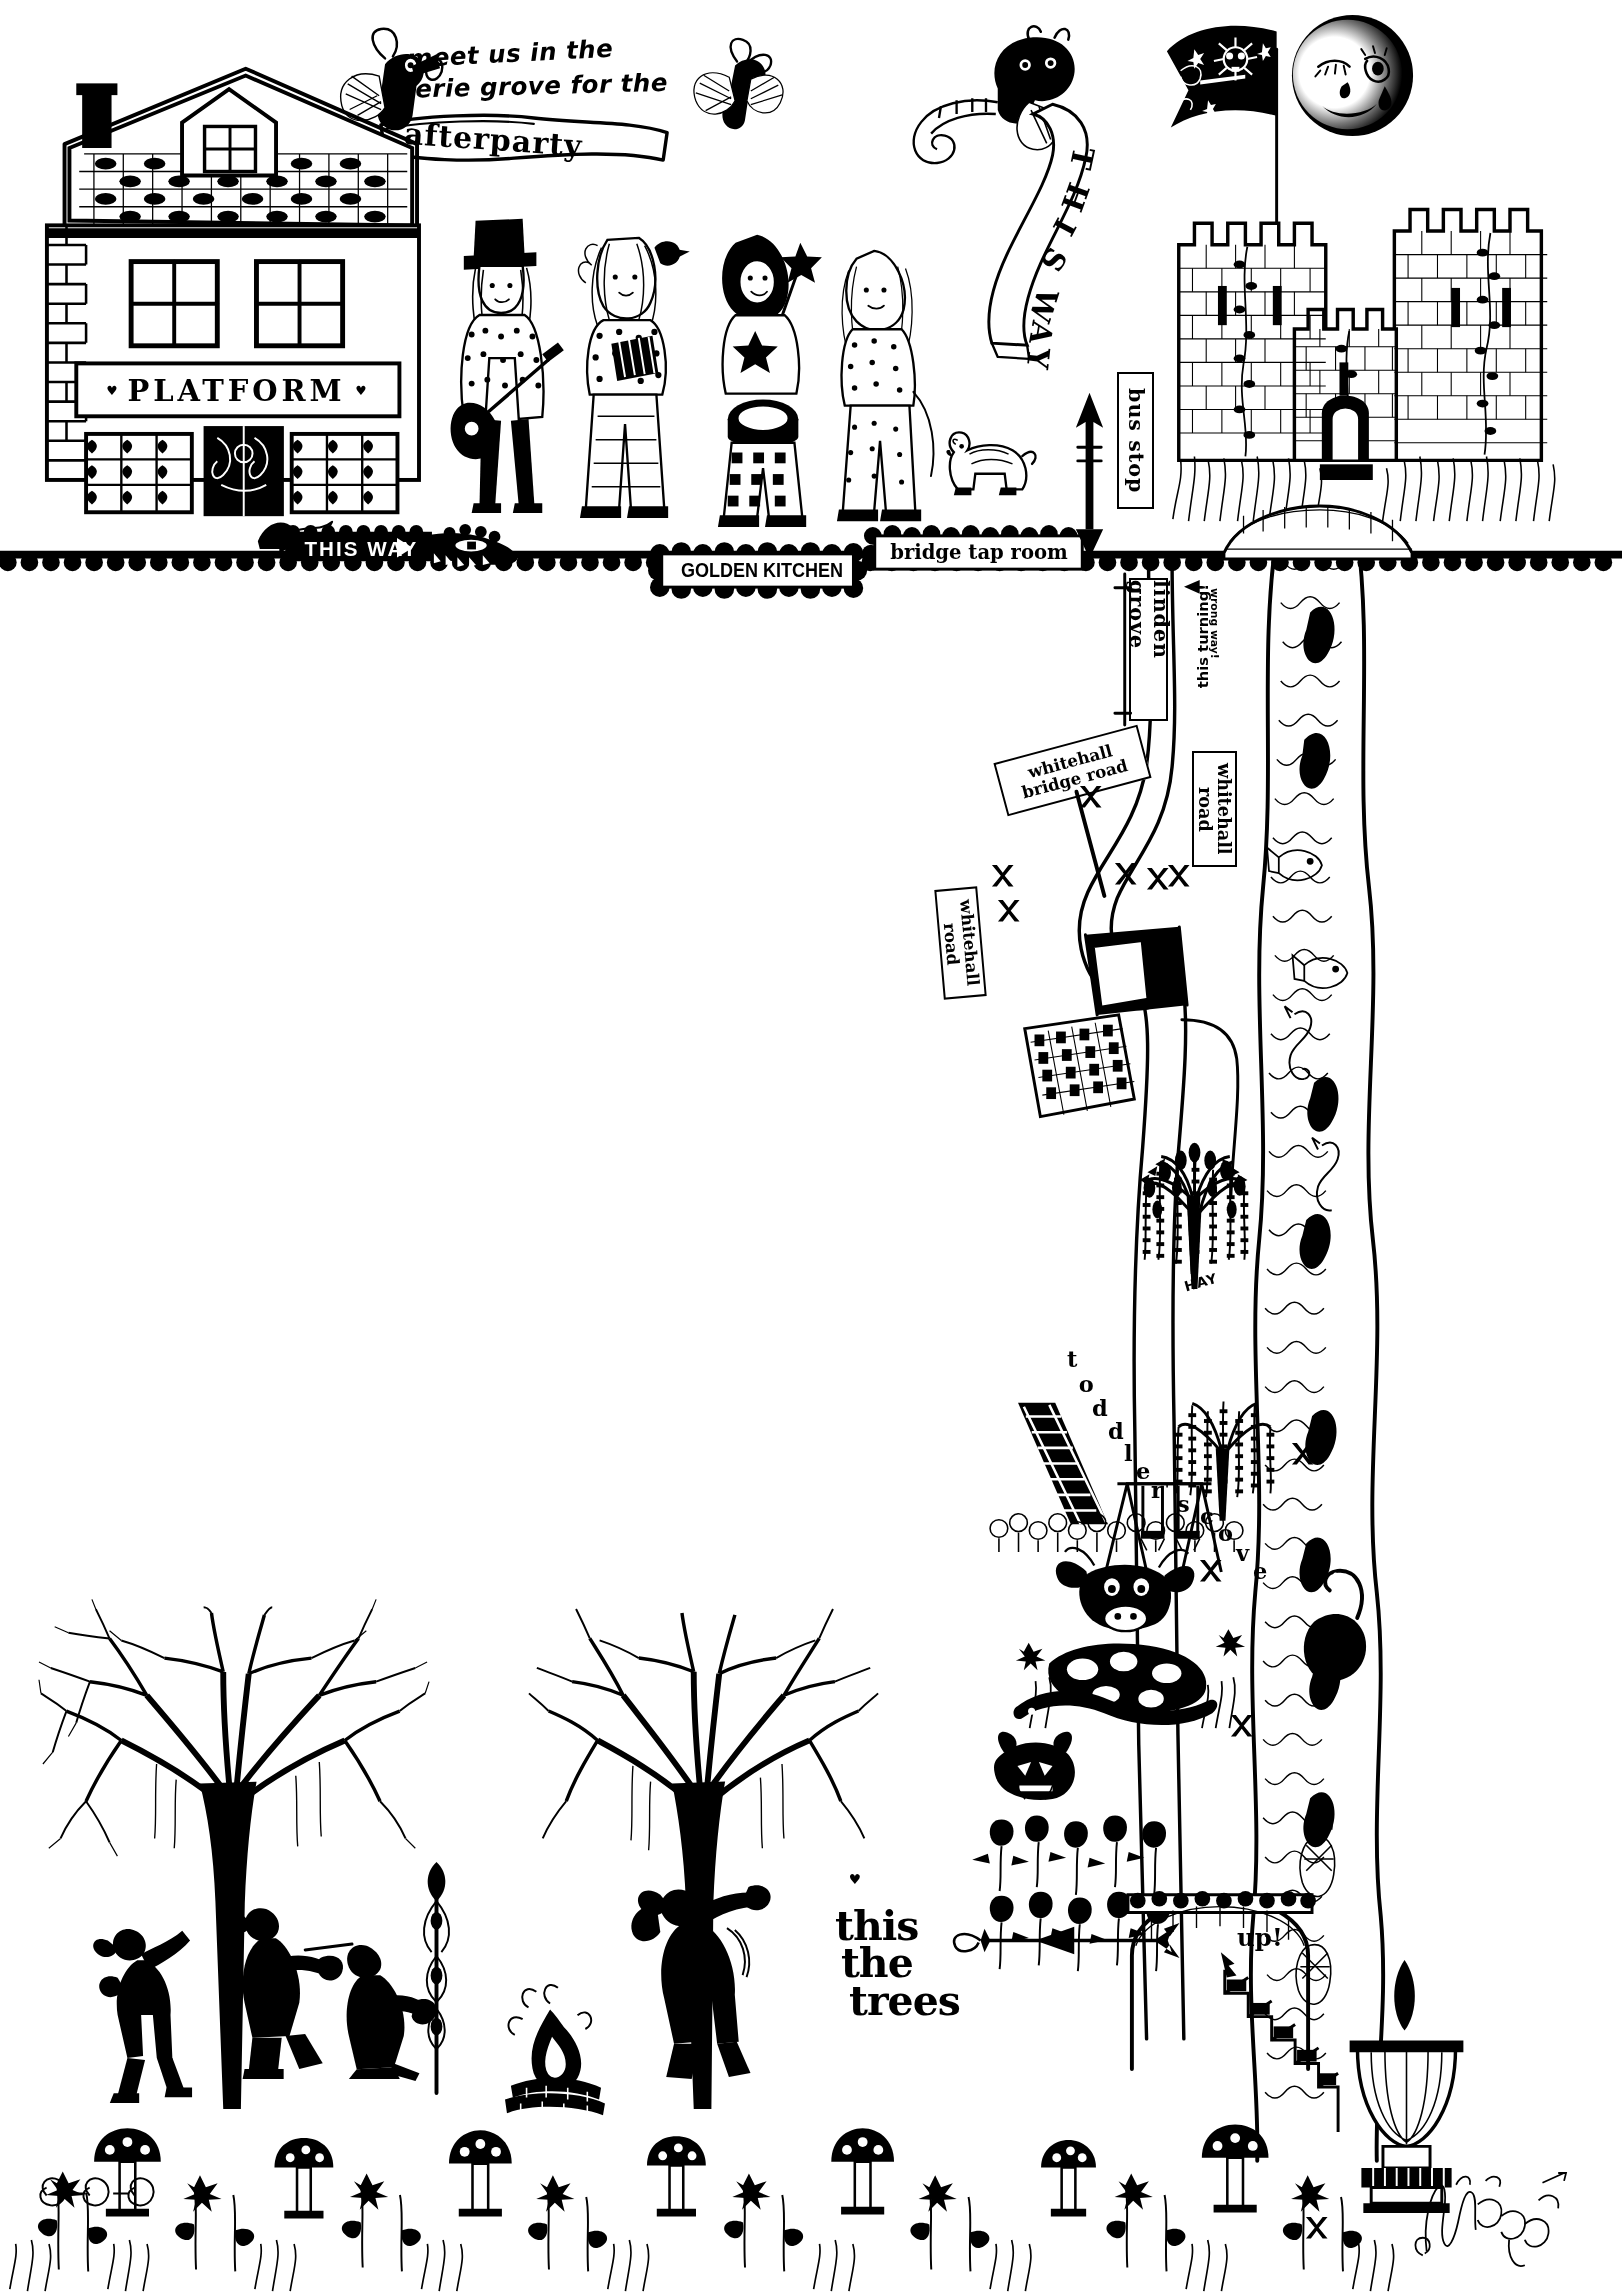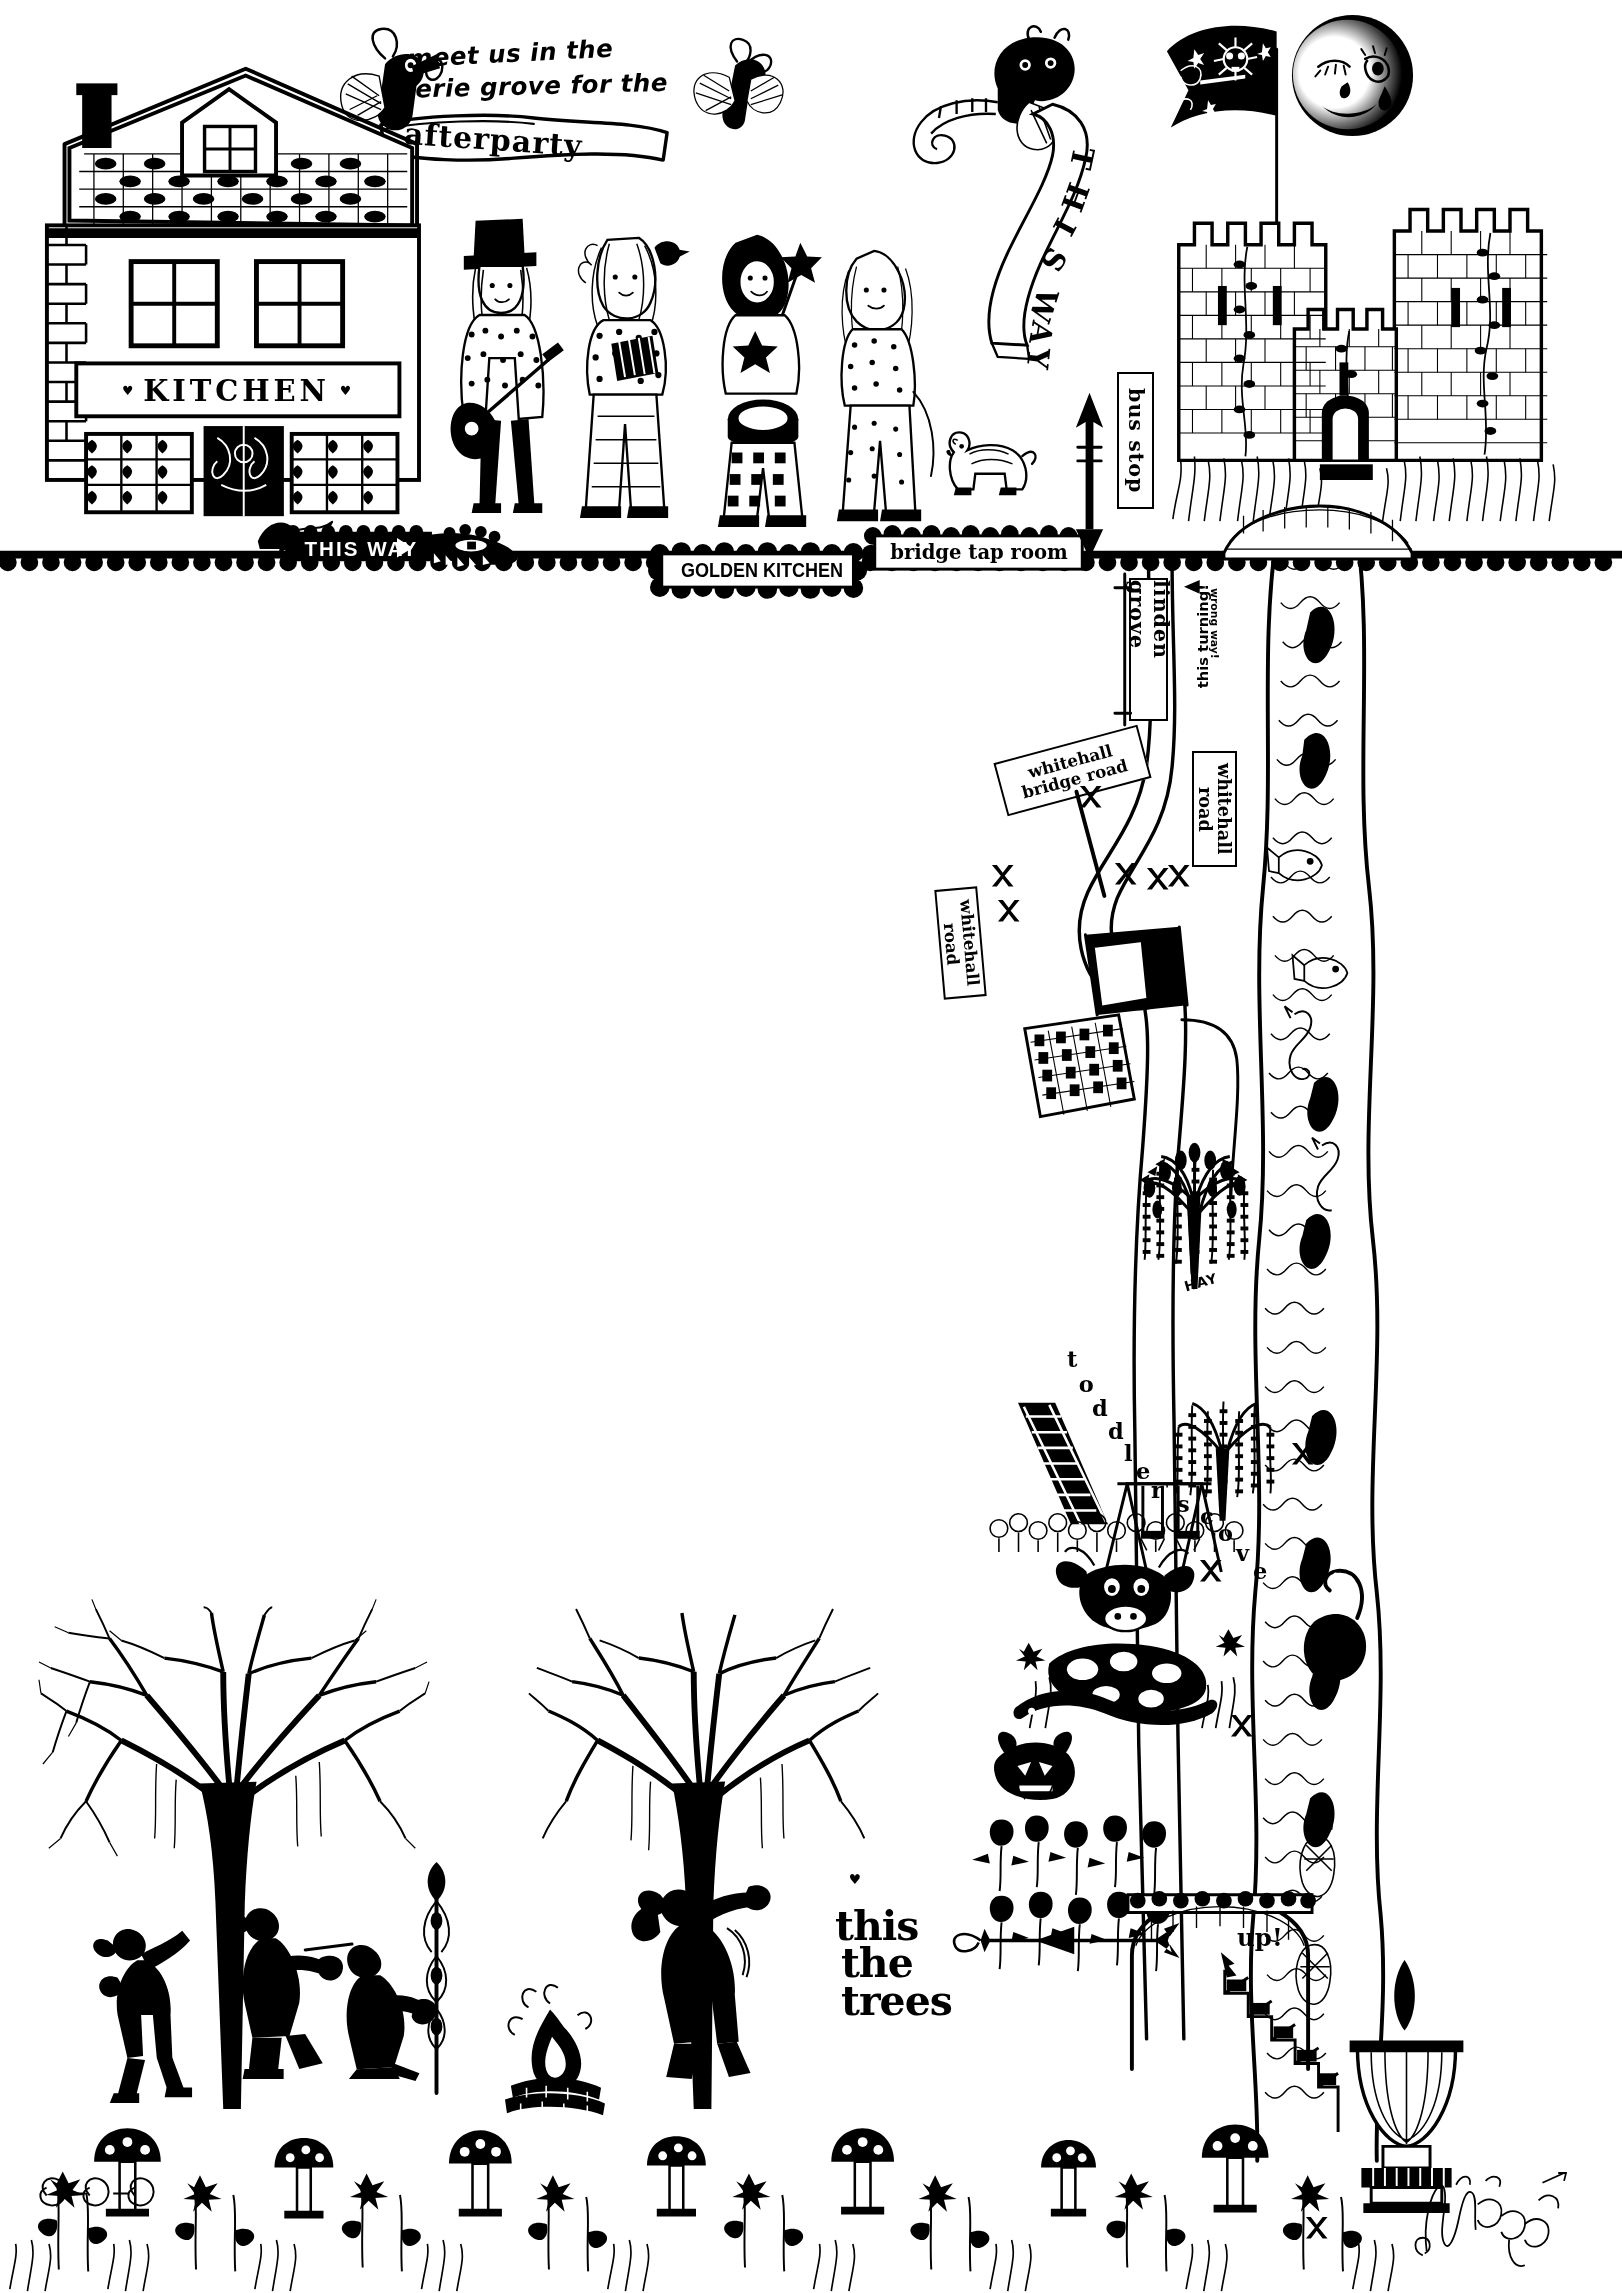--- a/index.html
+++ b/index.html
@@ -254,21 +254,21 @@
         <path d="M234 392 C248 400 252 418 240 430 C230 440 224 424 234 416"></path>
         <path d="M200 440 C216 448 232 448 246 440"></path>
         <circle cx="223" cy="408" r="9"></circle>
         <path d="M223 380 v92"></path>
       </g>
     </svg>
   </div>
 
   <div class="abs center" style="left:75px;top:365px;width:323px;height:51px;">
     <span class="black-letter" style="font-size:12.7px;">♥</span>
-    <span class="black-letter" style="font-size:29px;letter-spacing:3.9px;margin:0 9.8px;">KITCHEN</span>
+    <span class="black-letter" style="font-size:29px;letter-spacing:3.9px;margin:0 9.8px;">PLATFORM</span>
     <span class="black-letter" style="font-size:12.7px;">♥</span>
   </div>
 
   <div class="abs" style="left:446px;top:211px;">
     <svg width="118" height="304" viewBox="0 0 120 310">
 
       <path class="fill" d="M30 10 L78 8 L80 46 L28 48 Z"></path>
       <path class="fill" d="M18 46 L92 42 L92 56 L18 60 Z"></path>
 
       <path class="wht" stroke-width="2.4" d="M34 56 C30 86 38 104 56 104 C74 104 82 86 78 56 Z"></path>
@@ -1268,21 +1268,21 @@
         <path d="M154 128 l16 6 l-18 4z"></path>
       </g>
     </svg>
   </div>
 
   <div class="abs" style="left:835px;top:1870px;">
     <div class="black-letter" style="font-size:41px;line-height:.92;letter-spacing:-1px;">
       <span style="font-size:13.7px;position:relative;top:-17.6px;left:13.7px;">♥</span>
       <div>this</div>
       <div style="margin-left:5.9px;">the</div>
-      <div style="margin-left:6px;">trees</div>
+      <div style="margin-left:14px;">trees</div>
     </div>
   </div>
   <svg class="abs" style="left:980px;top:1921px;" width="206" height="39" viewBox="0 0 210 40">
     <path class="fill" d="M0 20 L4 8 L10 20 L4 32 Z"></path>
     <path class="ink" stroke-width="3.5" d="M6 20 H180"></path>
     <path class="fill" d="M56 20 L96 6 L96 34 Z"></path>
     <path class="fill" d="M178 20 l18 -12 l-4 12 l4 12z M188 8 l16 -6 l-10 14z M188 32 l16 6 l-10 -14z"></path>
     <g stroke="#000" stroke-width="2.6" fill="none">
       <path d="M0 20 C-16 8 -32 14 -26 26 C-22 34 -6 32 -2 22"></path>
     </g>

